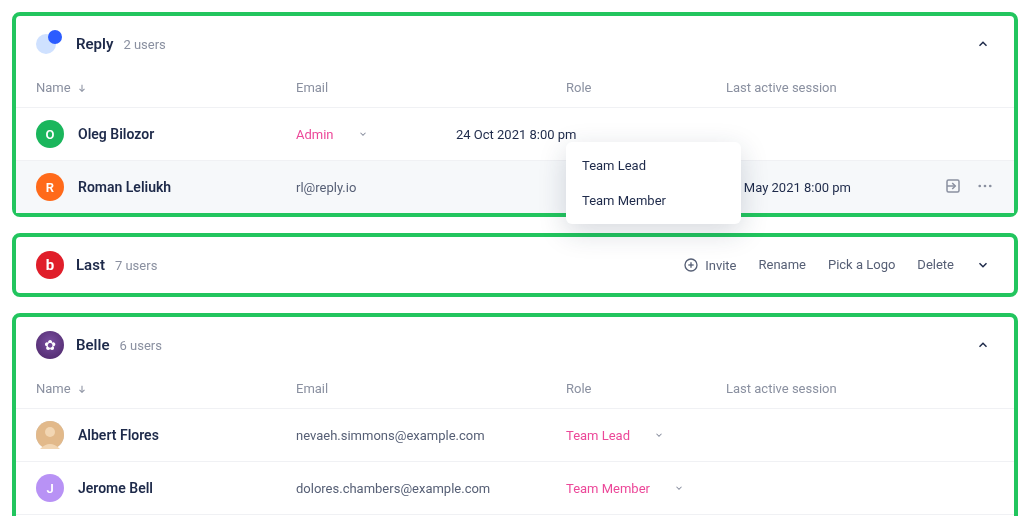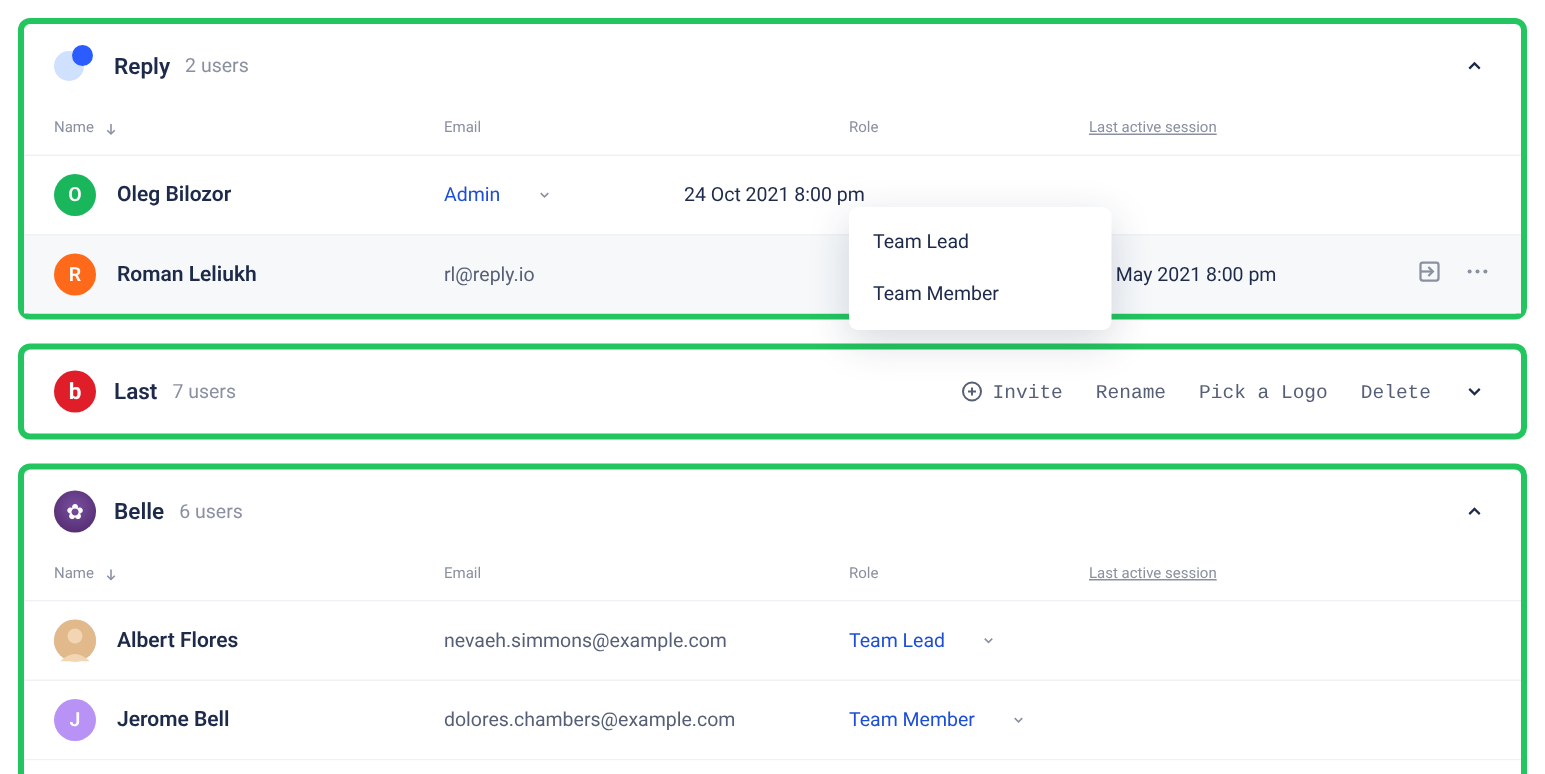--- a/index.html
+++ b/index.html
@@ -26,59 +26,59 @@
     width: 28px; height: 28px;
     border-radius: 50%;
     display: inline-flex;
     align-items: center;
     justify-content: center;
     margin-right: 12px;
   }
   .team-name { font-weight: 600; color: #1e2a4a; font-size: 15px; }
   .user-count { color: #8a90a0; font-size: 13px; margin-left: 10px; }
   .spacer { flex: 1; }
-  .header-actions { display:flex; align-items:flex-end; gap: 22px; color:#565f75; font-size:13px;font-family:Liberation Mono, monospace; }
+  .header-actions { display:flex; align-items:flex-start; gap: 22px; color:#565f75; font-size:13px; }
   .header-actions .action { cursor:pointer; }
   .header-actions .invite { display:flex; align-items:center; gap:6px; color:#565f75; }
   .chevron-btn {
     margin-left: 18px;
     width: 22px; height: 22px;
     display:flex; align-items:center; justify-content:center;
     cursor:pointer;
     color:#1e2a4a;
   }
   .table-head {
     display:flex;
     padding: 8px 20px 12px 20px;
     color:#8a90a0;
-    font-size: 10px;
+    font-size: 13px;
     align-items:center;
   }
   .col-name  { width: 260px; display:flex; align-items:center; gap:6px;}
   .col-email { width: 270px; }
   .col-role  { width: 160px; }
-  .col-last  { flex:1;text-decoration:underline; }
+  .col-last  { flex:1; }
   .col-tail  { width: 80px; text-align:right; }
   .row {
     display:flex;
     align-items:center;
     padding: 12px 20px;
     border-top: 1px solid #f0f1f4;
     position: relative;
   }
   .row.hl { background: #f6f8fa; }
   .avatar {
     width: 28px; height:28px; border-radius:50%;
     display:inline-flex; align-items:center; justify-content:center;
     color:#fff; font-weight:600; font-size:13px; margin-right:14px;
     background:#ccc;
   }
   .name-cell { width:260px; display:flex; align-items:center; font-weight:600; color:#1e2a4a; }
   .email-cell{ width:270px; color:#565f75; font-size:13px; }
-  .role-cell { width:160px; color:#1d4ed8; font-size:13px; display:flex; align-items:center; gap:24px; cursor:pointer;}
+  .role-cell { width:160px; color:#ec4899; font-size:13px; display:flex; align-items:center; gap:24px; cursor:pointer;}
   .last-cell { flex:1; color:#1e2a4a; font-size:13px; }
   .tail-cell { width:80px; display:flex; align-items:center; justify-content:flex-end; gap:14px; color:#8a90a0;}
   .sort-arrow { color:#8a90a0; }
 
   .dropdown {
     position:absolute;
     left: 550px;
     top: 34px;
     width: 175px;
     background:#fff;

